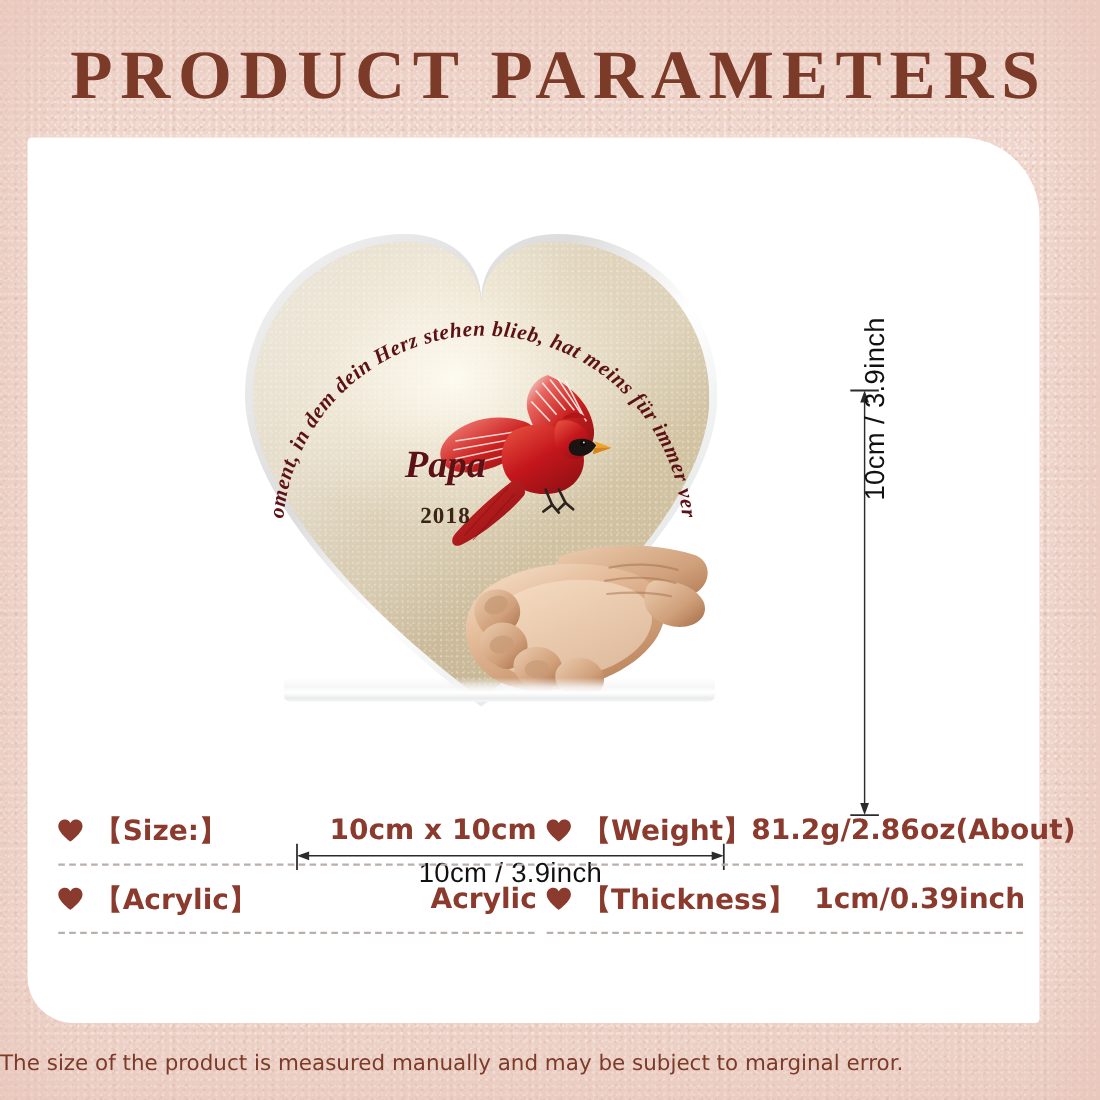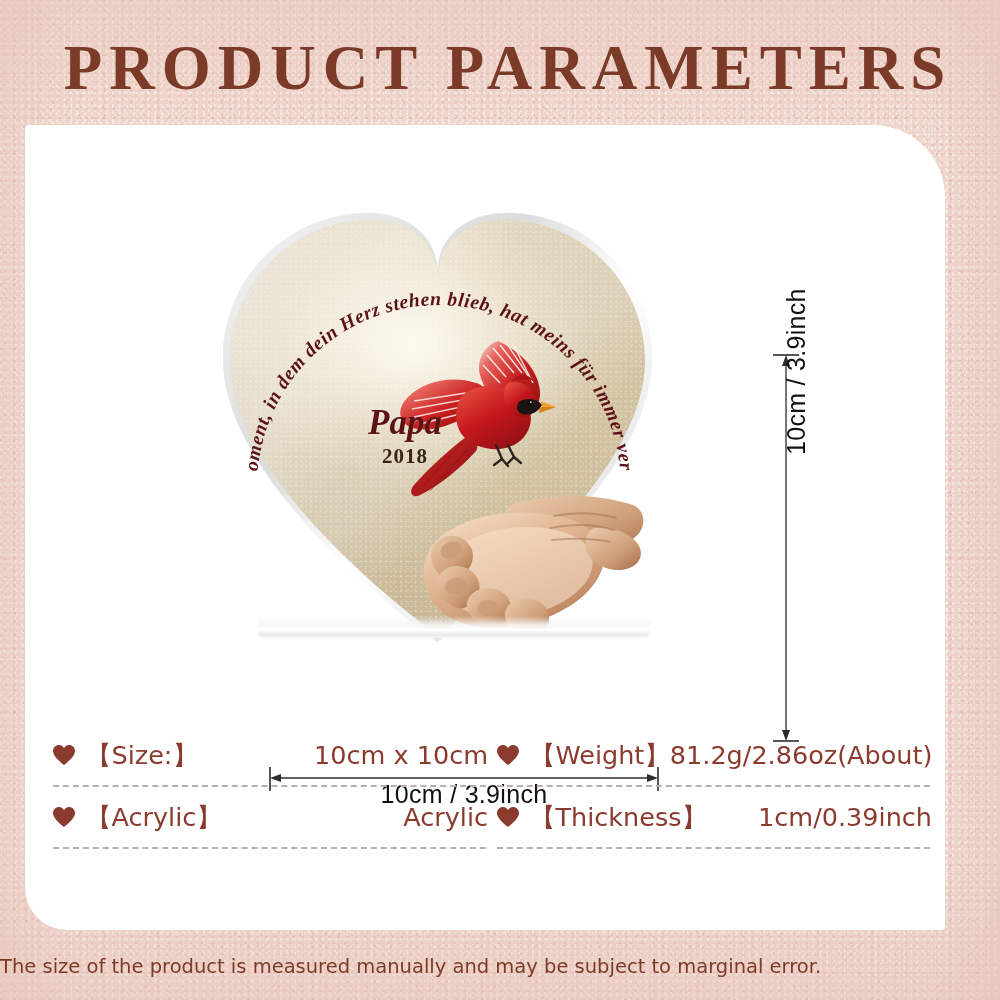--- a/index.html
+++ b/index.html
@@ -114,42 +114,42 @@
     pointer-events:none;
   }
   #personal-name{
     font-family:"Liberation Serif", serif;
     font-style:italic;font-weight:700;
     font-size:35px;color:#5C1214;line-height:1;
     text-shadow:0 1px 1px rgba(255,255,255,.35);
   }
   #personal-year{
     font-family:"Liberation Serif", serif;
-    font-weight:700;font-size:21px;color:#3b2316;margin-top:4px;letter-spacing:1px;
+    font-weight:700;font-size:21px;color:#3b2316;margin-top:16px;letter-spacing:1px;
   }
 
   
   #cardinal{position:absolute;left:150px;top:105px;width:190px;height:190px;}
   
   #hands{position:absolute;left:128px;top:238px;width:290px;height:190px;}
   #dim-v{position:absolute;left:740px;top:228px;width:40px;height:390px;}
   #dim-v-label{
     position:absolute;left:757px;top:330px;
     transform:rotate(-90deg);transform-origin:left top;
     font-size:25px;color:#111;white-space:nowrap;letter-spacing:.3px;
   }
   #dim-h{position:absolute;left:243px;top:640px;width:392px;height:34px;}
   #dim-h-label{
     position:absolute;left:243px;top:655px;width:392px;text-align:center;
     font-size:25px;color:#111;letter-spacing:.3px;
   }
 
   
   #spec-table{
-    position:absolute;left:0;top:600px;width:752px;height:180px;
+    position:absolute;left:0;top:600px;width:752px;height:180px;font-weight:bold;
   }
   .spec-col{position:absolute;top:0;width:437px;}
   #spec-col-left{left:26px;}
   #spec-col-right{left:470px;}
   .spec-row{
     position:relative;height:60px;
     display:flex;align-items:center;
   }
   .spec-heart{
     width:26px;height:24px;margin-right:9px;flex:0 0 auto;

